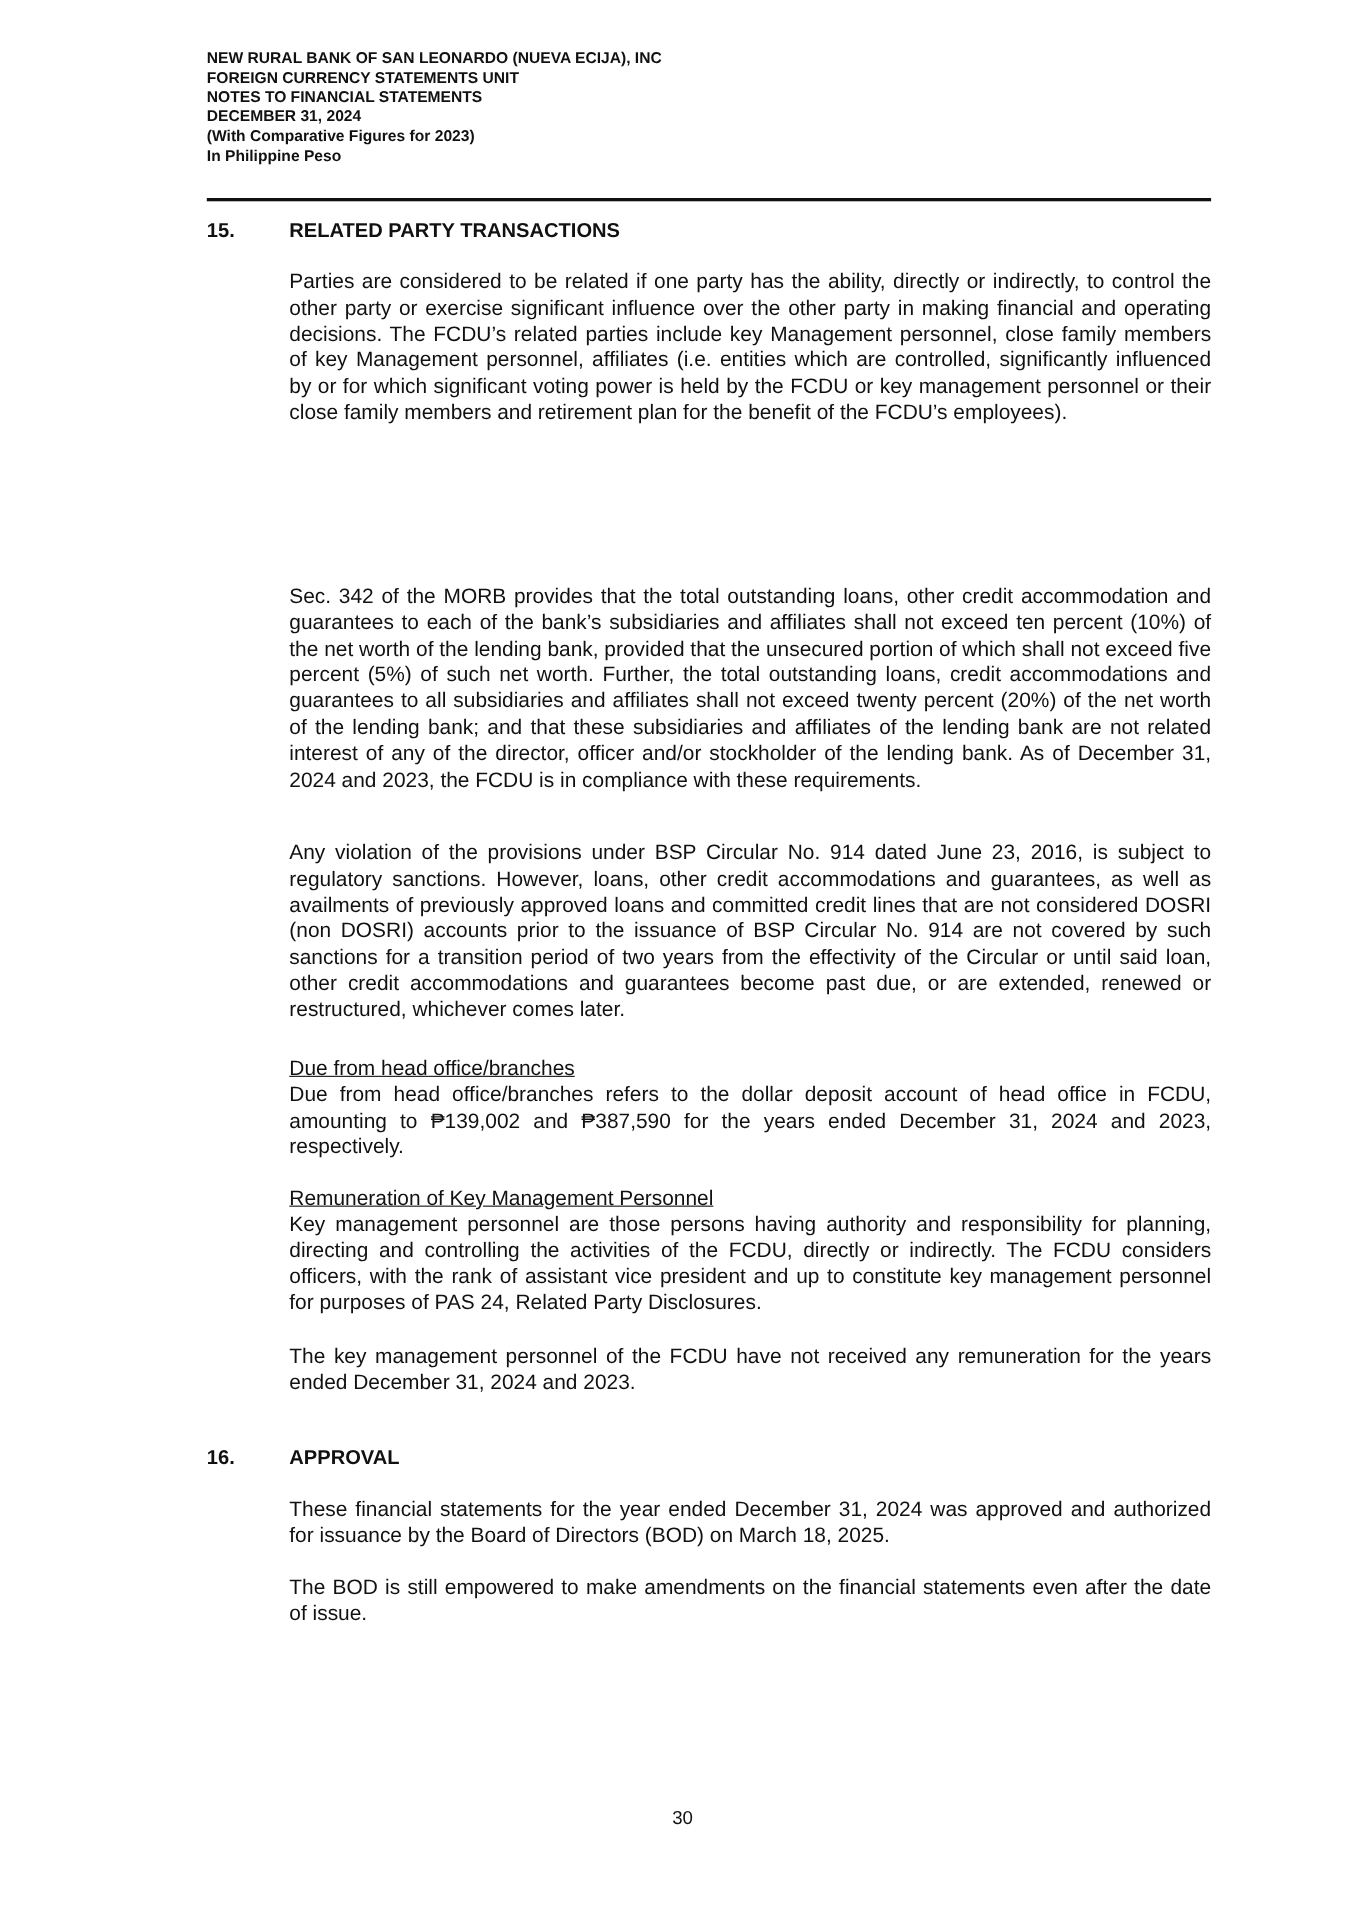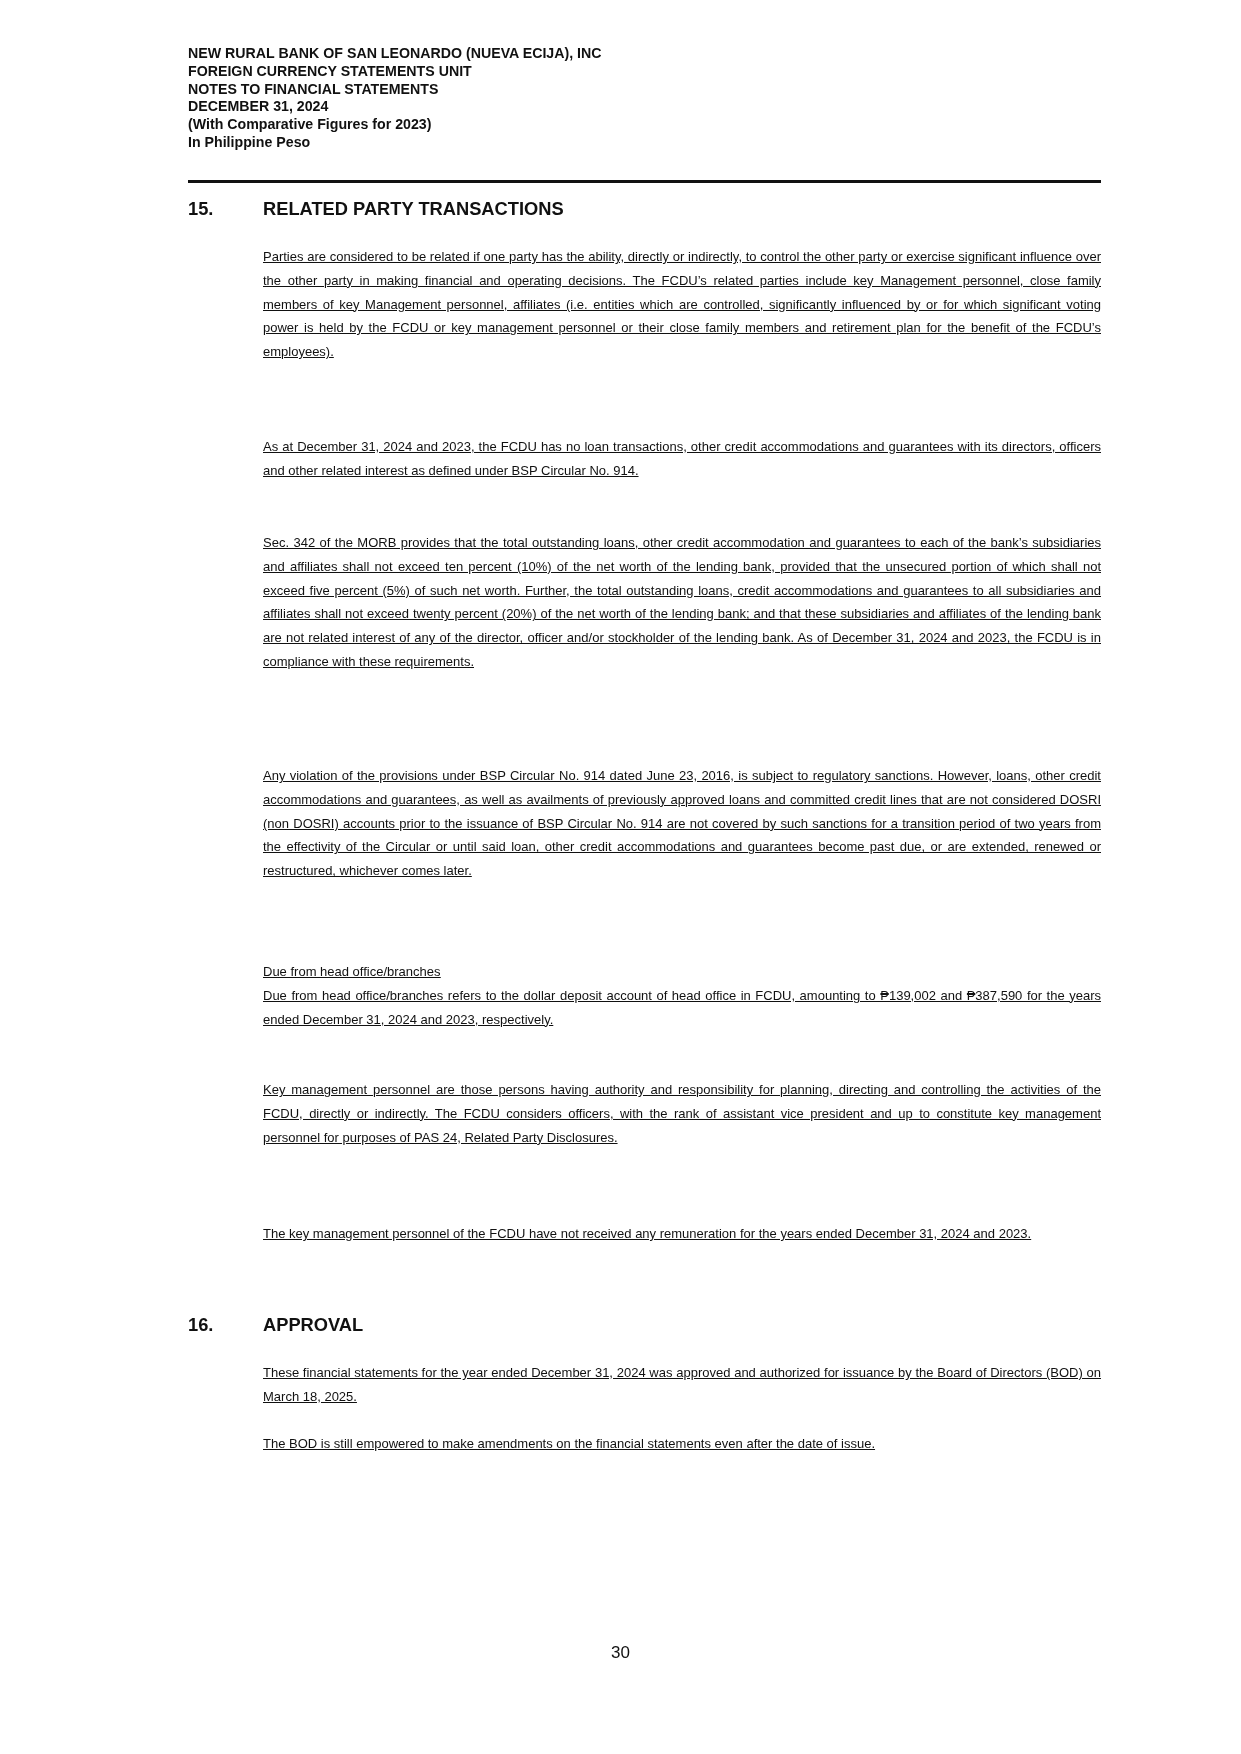--- a/index.html
+++ b/index.html
@@ -4,21 +4,21 @@
   <style>
     html, body { margin: 0; padding: 0; background: #ffffff; }
     body { width: 1241px; height: 1754px; position: relative; color: #111111; font-family: "Liberation Sans", sans-serif; }
     .page { position: absolute; left: 0; top: 0; width: 1241px; height: 1662px; }
     .header { position: absolute; left: 188px; top: 45px; width: 700px; font-weight: bold; font-size: 14.2px; line-height: 17.8px; }
     .header div { white-space: nowrap; }
     .rule { position: absolute; left: 188px; top: 180px; width: 913px; height: 3px; background: #111111; }
     .section-title { position: absolute; left: 188px; font-weight: bold; font-size: 18.3px; line-height: 22px; white-space: nowrap; }
     .section-title .num { position: absolute; left: 0; top: 0; }
     .section-title .txt { position: absolute; left: 75px; top: 0; }
-    .para { position: absolute; left: 263px; width: 838px; font-size: 13px; line-height: 23.8px; text-align: justify; text-align-last: left; text-decoration: underline; }
+    .para { position: absolute; left: 263px; width: 838px; font-size: 19px; line-height: 23.8px; text-align: justify; text-align-last: left; }
     .para p { margin: 0; }
     .subhead { text-decoration: underline; display: block; }
     .page-num { position: absolute; left: 0; width: 1241px; top: 1642px; text-align: center; font-size: 17px; line-height: 22px; }
   </style>
 </head>
 <body>
 
 <div class="page">
 
   <div class="header">
@@ -34,38 +34,36 @@
 
   <div class="section-title" style="top:198px;">
     <span class="num">15.</span>
     <span class="txt">RELATED PARTY TRANSACTIONS</span>
   </div>
 
   <div class="para" style="top:245px;">
     <p>Parties are considered to be related if one party has the ability, directly or indirectly, to control the other party or exercise significant influence over the other party in making financial and operating decisions. The FCDU’s related parties include key Management personnel, close family members of key Management personnel, affiliates (i.e. entities which are controlled, significantly influenced by or for which significant voting power is held by the FCDU or key management personnel or their close family members and retirement plan for the benefit of the FCDU’s employees).</p>
   </div>
 
-  <div class="para" style="top:435px;">
-    <p>As at December 31, 2024 and 2023, the FCDU has no loan transactions, other credit accommodations and guarantees with its directors, officers and other related interest as defined under BSP Circular No. 914.</p>
-  </div>
 
   <div class="para" style="top:531px;">
     <p>Sec. 342 of the MORB provides that the total outstanding loans, other credit accommodation and guarantees to each of the bank’s subsidiaries and affiliates shall not exceed ten percent (10%) of the net worth of the lending bank, provided that the unsecured portion of which shall not exceed five percent (5%) of such net worth. Further, the total outstanding loans, credit accommodations and guarantees to all subsidiaries and affiliates shall not exceed twenty percent (20%) of the net worth of the lending bank; and that these subsidiaries and affiliates of the lending bank are not related interest of any of the director, officer and/or stockholder of the lending bank. As of December 31, 2024 and 2023, the FCDU is in compliance with these requirements.</p>
   </div>
 
   <div class="para" style="top:764px;">
     <p>Any violation of the provisions under BSP Circular No. 914 dated June 23, 2016, is subject to regulatory sanctions. However, loans, other credit accommodations and guarantees, as well as availments of previously approved loans and committed credit lines that are not considered DOSRI (non DOSRI) accounts prior to the issuance of BSP Circular No. 914 are not covered by such sanctions for a transition period of two years from the effectivity of the Circular or until said loan, other credit accommodations and guarantees become past due, or are extended, renewed or restructured, whichever comes later.</p>
   </div>
 
   <div class="para" style="top:960px;">
     <span class="subhead">Due from head office/branches</span>
     <p>Due from head office/branches refers to the dollar deposit account of head office in FCDU, amounting to ₱139,002 and ₱387,590 for the years ended December 31, 2024 and 2023, respectively.</p>
   </div>
 
   <div class="para" style="top:1078px;">
+    <span class="subhead">Remuneration of Key Management Personnel</span>
     <p>Key management personnel are those persons having authority and responsibility for planning, directing and controlling the activities of the FCDU, directly or indirectly. The FCDU considers officers, with the rank of assistant vice president and up to constitute key management personnel for purposes of PAS 24, Related Party Disclosures.</p>
   </div>
 
   <div class="para" style="top:1222px;">
     <p>The key management personnel of the FCDU have not received any remuneration for the years ended December 31, 2024 and 2023.</p>
   </div>
 
   <div class="section-title" style="top:1314px;">
     <span class="num">16.</span>
     <span class="txt">APPROVAL</span>

